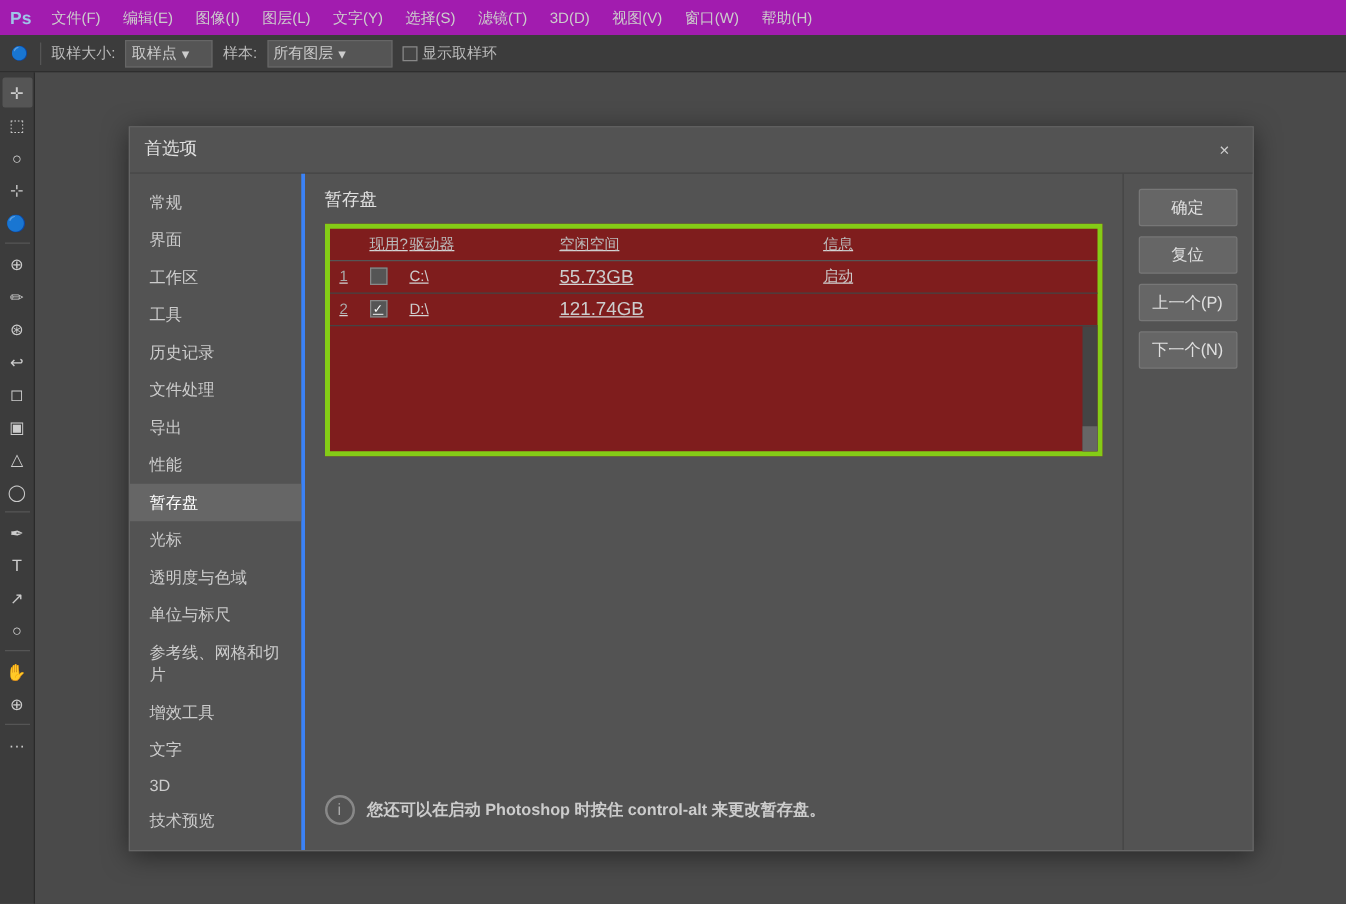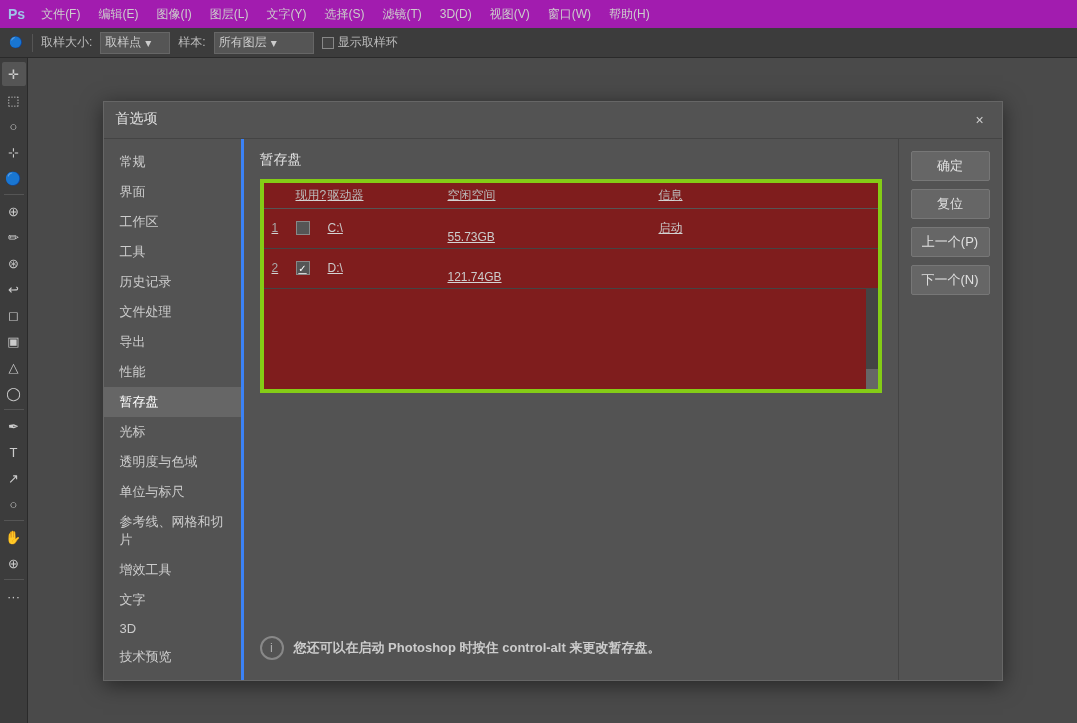--- a/index.html
+++ b/index.html
@@ -256,23 +256,22 @@
     }
     .checkmark {
       color: #fff;
       font-size: 10px;
     }
     .row-drive {
       font-size: 12px;
       color: #ccc;
     }
     .row-space {
-      font-size: 12px;
-      color: #ccc;
-      margin-top: 17px;
+      font-size: 15px;
+      color: #ccc;
     }
     .row-info {
       font-size: 12px;
       color: #ccc;
     }
     .scroll-area {
       height: 100px;
       position: relative;
     }
     .scrollbar-track {

